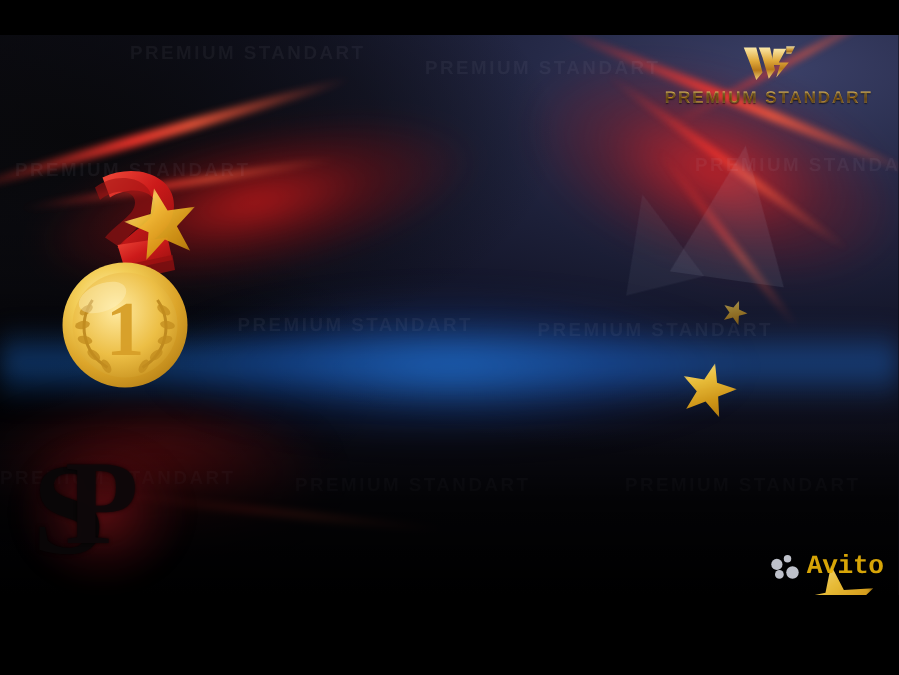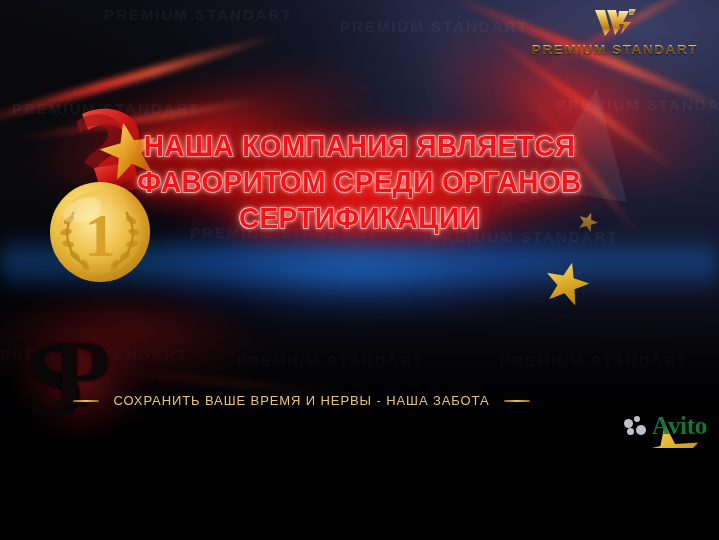--- a/index.html
+++ b/index.html
@@ -8,20 +8,21 @@
     width:719px; height:540px;
     font-family:"Liberation Sans", sans-serif;
     overflow:hidden;
   }
 
   .banner{
     position:relative;
     width:719px; height:448px;
     overflow:hidden;
     background:#0b0b12;
+    margin-top:28px;
   }
 
   
   .bg-base{
     position:absolute; inset:0;
     background:
       radial-gradient(120% 90% at 88% 6%,  #3a3f66 0%, #232744 26%, #14162a 52%, #0a0a12 78%),
       linear-gradient(180deg, #1a1c30 0%, #101322 40%, #07070c 100%);
   }
   .bg-darkleft{
@@ -247,25 +248,25 @@
     z-index:40;
     opacity:.92;
   }
   .avito-dots{ position:relative; width:22px; height:20px; flex:0 0 auto; }
   .avito-dots i{ position:absolute; display:block; border-radius:50%; background:#cfd2dc; }
   .avito-dots i:nth-child(1){ left:0;    top:3px;  width:9px;  height:9px; }
   .avito-dots i:nth-child(2){ left:10px; top:0;    width:6px;  height:6px; }
   .avito-dots i:nth-child(3){ left:3px;  top:12px; width:7px;  height:7px; }
   .avito-dots i:nth-child(4){ left:12px; top:9px;  width:10px; height:10px; }
   .avito-word{
-    font-family:Liberation Serif, serif;
-    font-weight:700;
-    font-size:25px;
+    font-family:Liberation Mono, monospace;
+    font-weight:700;
+    font-size:21px;
     letter-spacing:-.3px;
-    color:#15803d;
+    color:#eab308;
     line-height:20px;
   }
 </style>
 </head>
 <body>
 
 <div class="banner">
 
   <div class="bg-base"></div>
   <div class="bg-darkleft"></div>
@@ -377,33 +378,22 @@
       <text x="58" y="152" text-anchor="middle" font-family="Liberation Serif, serif" font-size="62" font-weight="700" fill="#d79f28" opacity=".95">1</text>
       <ellipse cx="40" cy="106" rx="20" ry="11" fill="#fff6cf" opacity=".35" transform="rotate(-22 40 106)"></ellipse>
     </svg>
   </div>
 
   <div class="star star-a"></div>
   <div class="star star-b"></div>
   <div class="star star-c"></div>
   <div class="star star-d"></div>
 
-  <div class="red-block">
-    <div class="red-halo"></div>
-    <div class="red-line">НАША КОМПАНИЯ ЯВЛЯЕТСЯ</div>
-    <div class="red-line">ФАВОРИТОМ СРЕДИ ОРГАНОВ</div>
-    <div class="red-line">СЕРТИФИКАЦИИ</div>
-  </div>
-
-
-  <div class="tagline-row">
-    <span class="dash"></span>
-    <span class="tagline">СОХРАНИТЬ ВАШЕ ВРЕМЯ И НЕРВЫ - НАША ЗАБОТА</span>
-    <span class="dash"></span>
-  </div>
+
+
 
   <div class="avito">
     <span class="avito-dots">
       <i></i>
         <i></i>
         <i></i>
         <i></i>
     </span>
     <span class="avito-word">Avito</span>
   </div>

